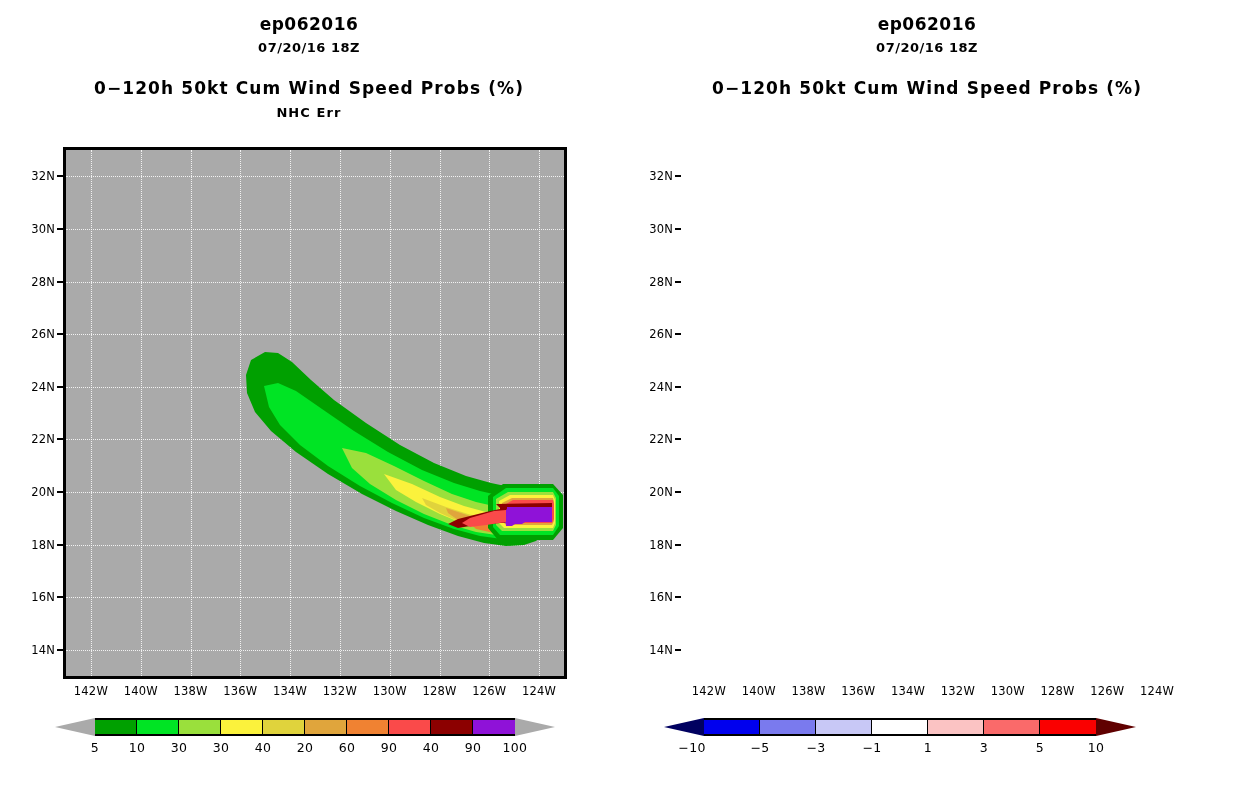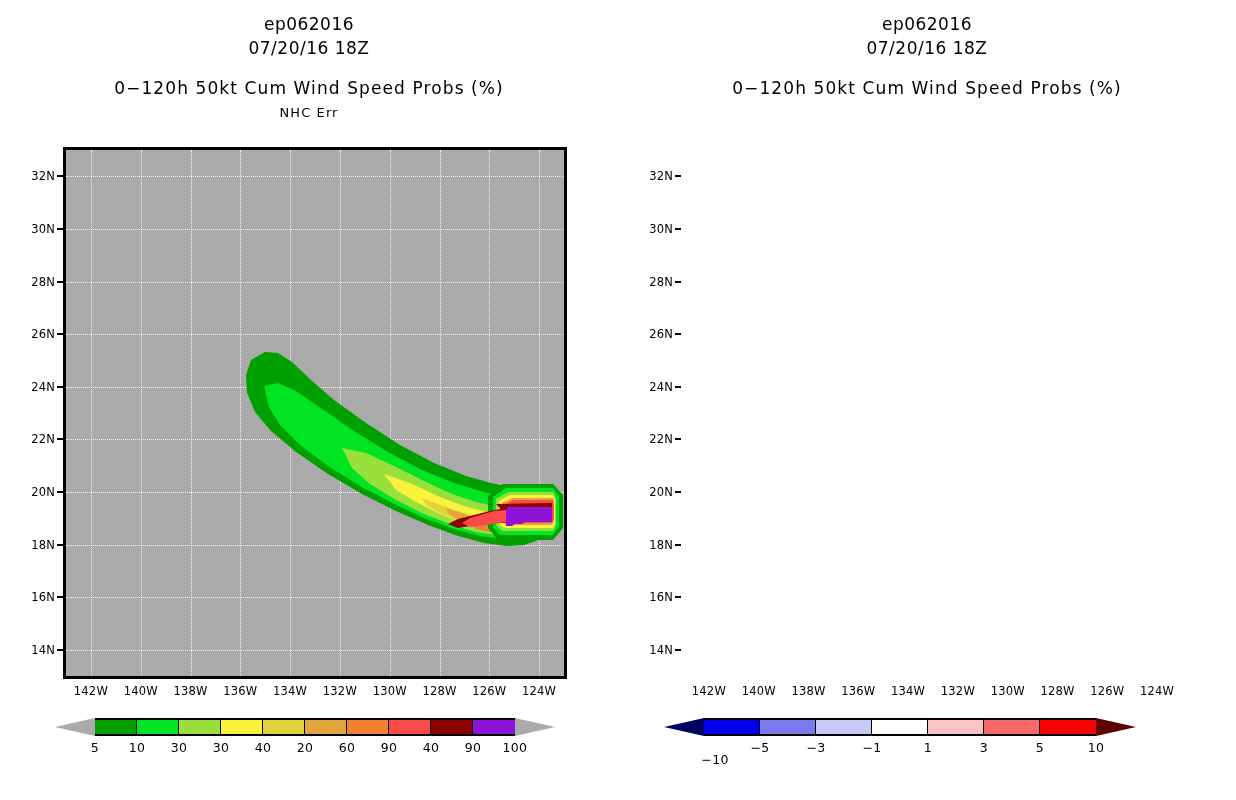--- a/index.html
+++ b/index.html
@@ -23,29 +23,30 @@
   #panel-left  { left: 0; }
   #panel-right { left: 618px; }
 
   .titles {
     position: absolute;
     top: 0;
     left: 0;
     width: 618px;
     text-align: center;
     color: #000;
+    font-weight: bold;
   }
   .title-id {
     font-size: 17px;
     letter-spacing: 0.5px;
     margin-top: 12px;
     line-height: 24px;
   }
   .title-date {
-    font-size: 17px;
+    font-size: 13px;
     letter-spacing: 0.5px;
     line-height: 24px;
   }
   .title-main {
     font-size: 17px;
     letter-spacing: 1.1px;
     margin-top: 16px;
     line-height: 25px;
   }
   .title-sub {
@@ -353,21 +354,21 @@
         <div class="cbar-seg" style="background: rgb(0, 0, 238); width: 56px;"></div>
         <div class="cbar-seg" style="background: rgb(122, 122, 238); width: 56px;"></div>
         <div class="cbar-seg" style="background: rgb(200, 200, 246); width: 56px;"></div>
         <div class="cbar-seg" style="background: rgb(255, 255, 255); width: 56px;"></div>
         <div class="cbar-seg" style="background: rgb(251, 195, 195); width: 56px;"></div>
         <div class="cbar-seg" style="background: rgb(250, 106, 106); width: 56px;"></div>
         <div class="cbar-seg" style="background: rgb(250, 0, 0); width: 56px;"></div>
       </div>
       <div class="cbar-arrow-l" style="left: 46px; top: 718px; border-top: 9px solid transparent; border-bottom: 9px solid transparent; border-right: 40px solid rgb(0, 0, 96);"></div>
       <div class="cbar-arrow-r" style="left: 478px; top: 718px; border-top: 9px solid transparent; border-bottom: 9px solid transparent; border-left: 40px solid rgb(96, 0, 0);"></div>
-      <div class="cbar-tick" style="left: 97px; top: 740px; margin-top: 12px;">−10</div>
+      <div class="cbar-tick" style="left: 74px; top: 740px;">−10</div>
       <div class="cbar-tick" style="left: 142px; top: 740px;">−5</div>
       <div class="cbar-tick" style="left: 198px; top: 740px;">−3</div>
       <div class="cbar-tick" style="left: 254px; top: 740px;">−1</div>
       <div class="cbar-tick" style="left: 310px; top: 740px;">1</div>
       <div class="cbar-tick" style="left: 366px; top: 740px;">3</div>
       <div class="cbar-tick" style="left: 422px; top: 740px;">5</div>
       <div class="cbar-tick" style="left: 478px; top: 740px;">10</div>
     </div>
 </div>
 

